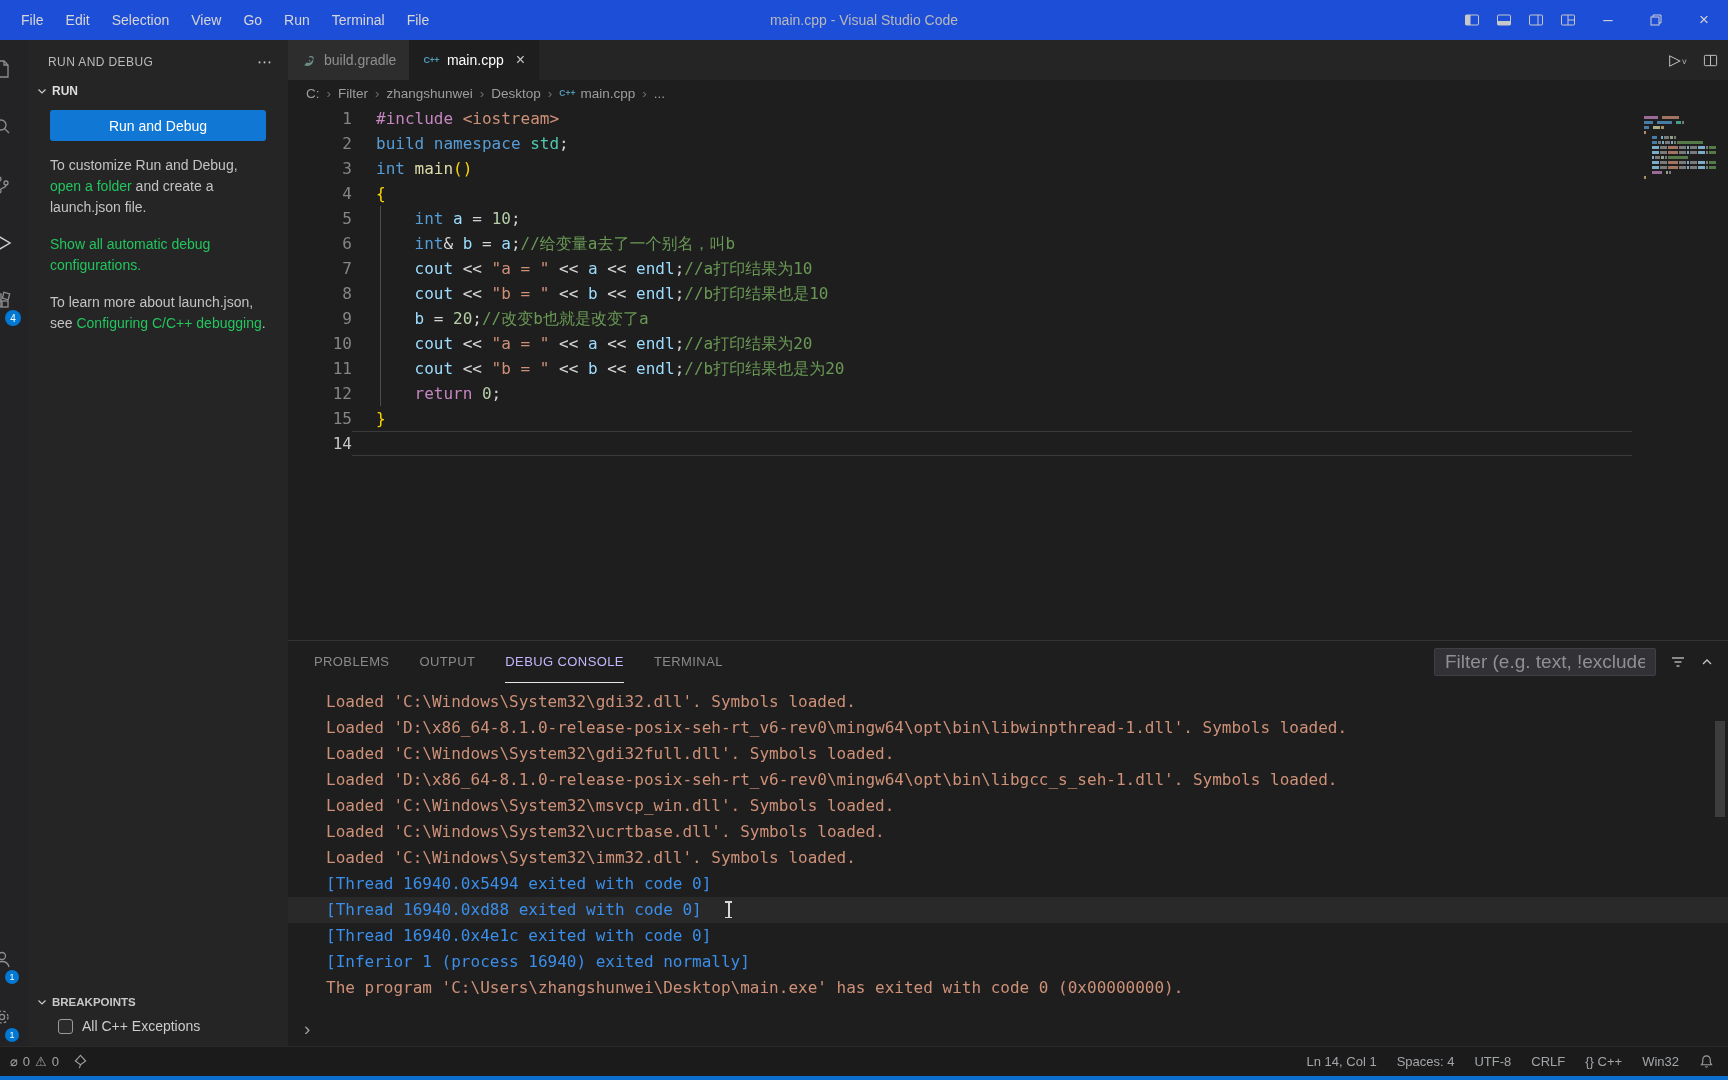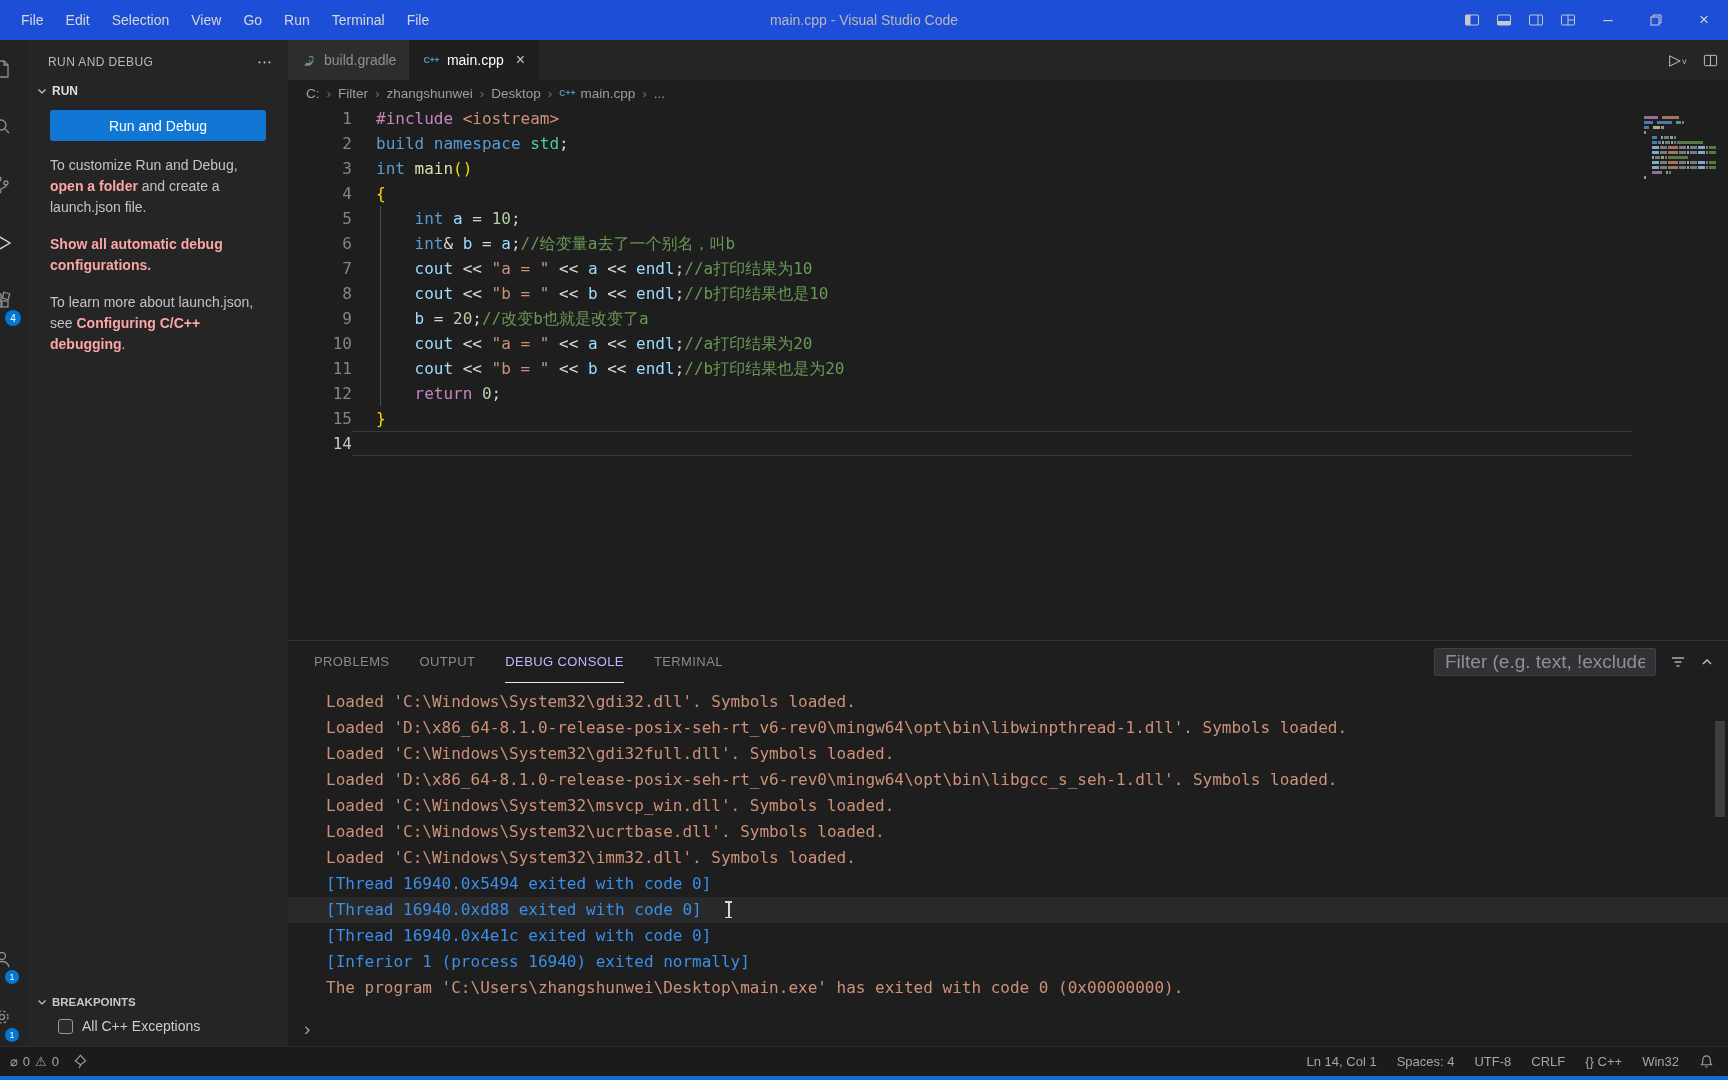--- a/index.html
+++ b/index.html
@@ -38,21 +38,21 @@
              color:#cccccc; font-size:14px; }
   .sb-header { display:flex; align-items:center; padding:13px 16px 9px 20px; }
   .sb-title { font-size:12px; letter-spacing:.4px; color:#bbbbbb; }
   .sb-more { margin-left:auto; color:#cfcfcf; font-size:15px; cursor:pointer; }
   .sb-section-row { display:flex; align-items:center; gap:4px; padding:4px 8px 6px 8px;
                     font-size:12px; font-weight:bold; color:#dddddd; }
   .run-btn { display:block; width:calc(100% - 44px); margin:6px 22px 14px 22px; height:31px;
              background:#1177d4; color:#ffffff; border:none; border-radius:3px;
              font-size:14px; font-family:inherit; cursor:pointer; }
   .sb-text { margin:0 22px 16px 22px; line-height:21px; color:#c3c3c3; }
-  .sb-link { color:#fca5a5; text-decoration:none; cursor:pointer;font-weight:bold; }
+  .sb-link { color:#22c55e; text-decoration:none; cursor:pointer; }
   .bp-section { position:absolute; left:0; right:13px; bottom:0; }
   .bp-header { display:flex; align-items:center; gap:4px; padding:5px 8px; font-size:11.5px;
                font-weight:bold; color:#c8c8c8; }
   .bp-item { display:flex; align-items:center; gap:9px; padding:5px 8px 12px 30px; color:#cccccc; }
   .checkbox { width:15px; height:15px; border:1px solid #9a9a9a; border-radius:3px;
               background:#2b2b2c; flex:none; }
 
   
   .editor-group { flex:1; display:flex; flex-direction:column; min-width:0; background:#1e1e1e; }
 

